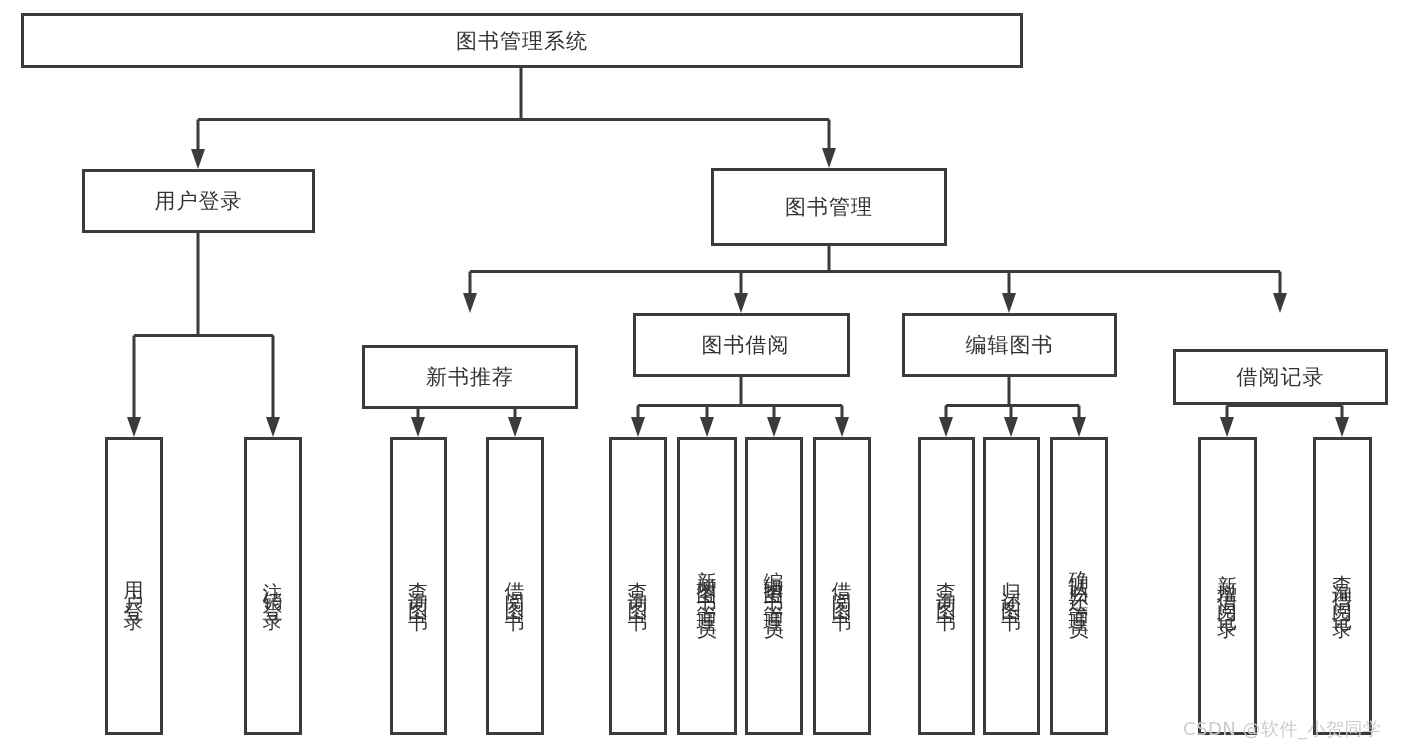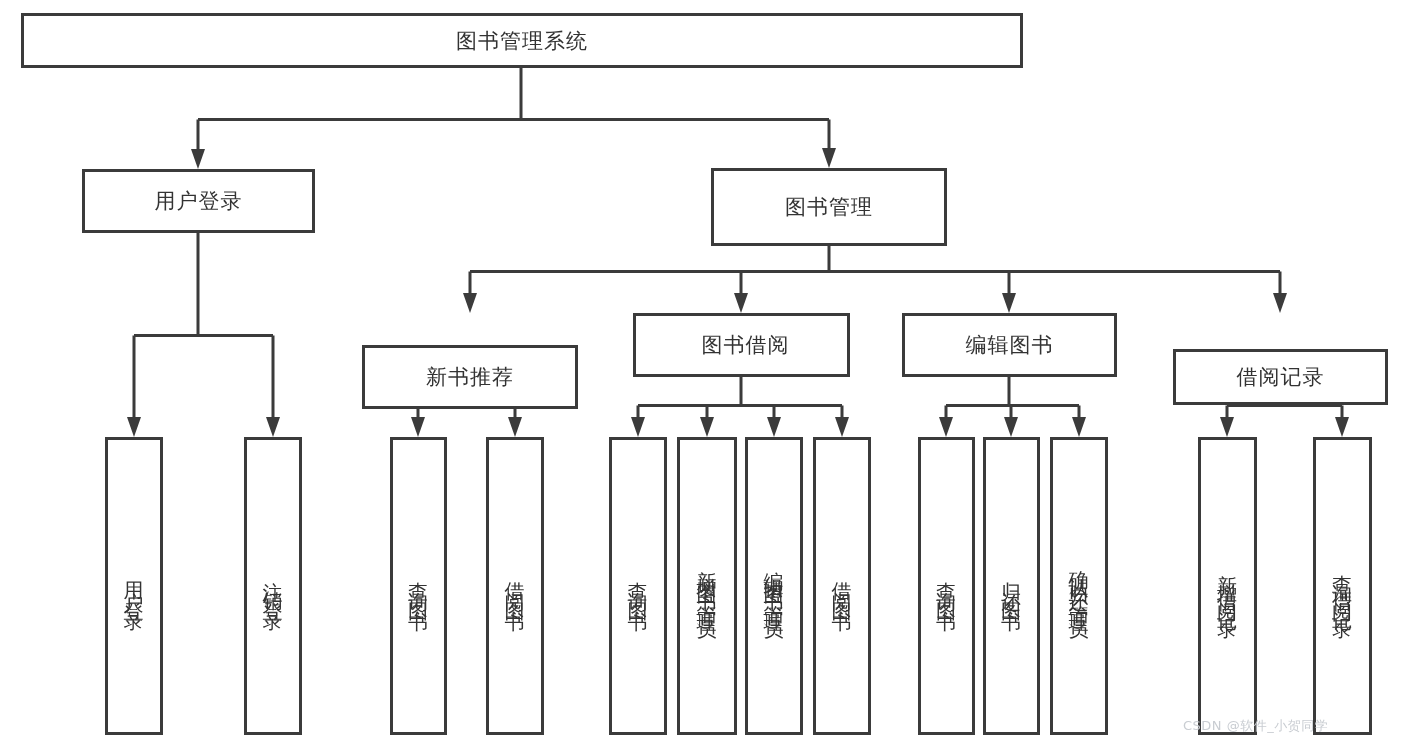--- a/index.html
+++ b/index.html
@@ -45,21 +45,21 @@
   #leaf-6 {left:745px; top:437px;width:58px;height:298px;letter-spacing:7px;}
   #leaf-7 {left:813px; top:437px;width:58px;height:298px;}
   #leaf-8 {left:918px; top:437px;width:57px;height:298px;}
   #leaf-9 {left:983px; top:437px;width:57px;height:298px;}
   #leaf-10{left:1050px;top:437px;width:58px;height:298px;letter-spacing:7px;}
   #leaf-11{left:1198px;top:437px;width:59px;height:298px;letter-spacing:9px;}
   #leaf-12{left:1313px;top:437px;width:59px;height:298px;letter-spacing:9px;}
 
   #watermark{
     position:absolute;left:1183px;top:717px;
-    font-size:13px;color:#c9cdd2;white-space:nowrap;
+    font-size:18px;color:#c9cdd2;white-space:nowrap;
     z-index:5;letter-spacing:0.5px;
   }
 </style>
 </head>
 <body>
 
 <div id="canvas">
 
   <svg id="connector-svg" width="1405" height="747" viewBox="0 0 1405 747">
 

